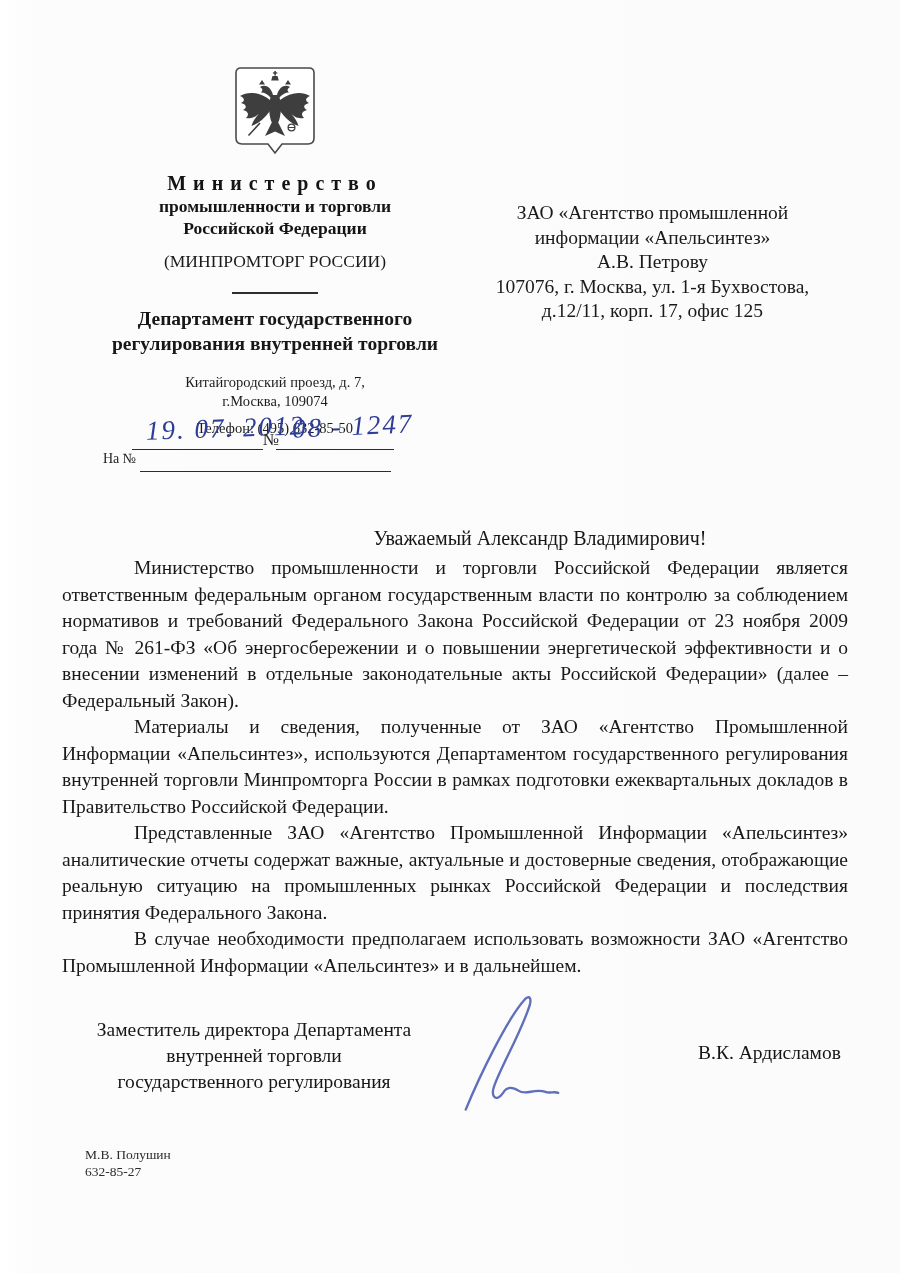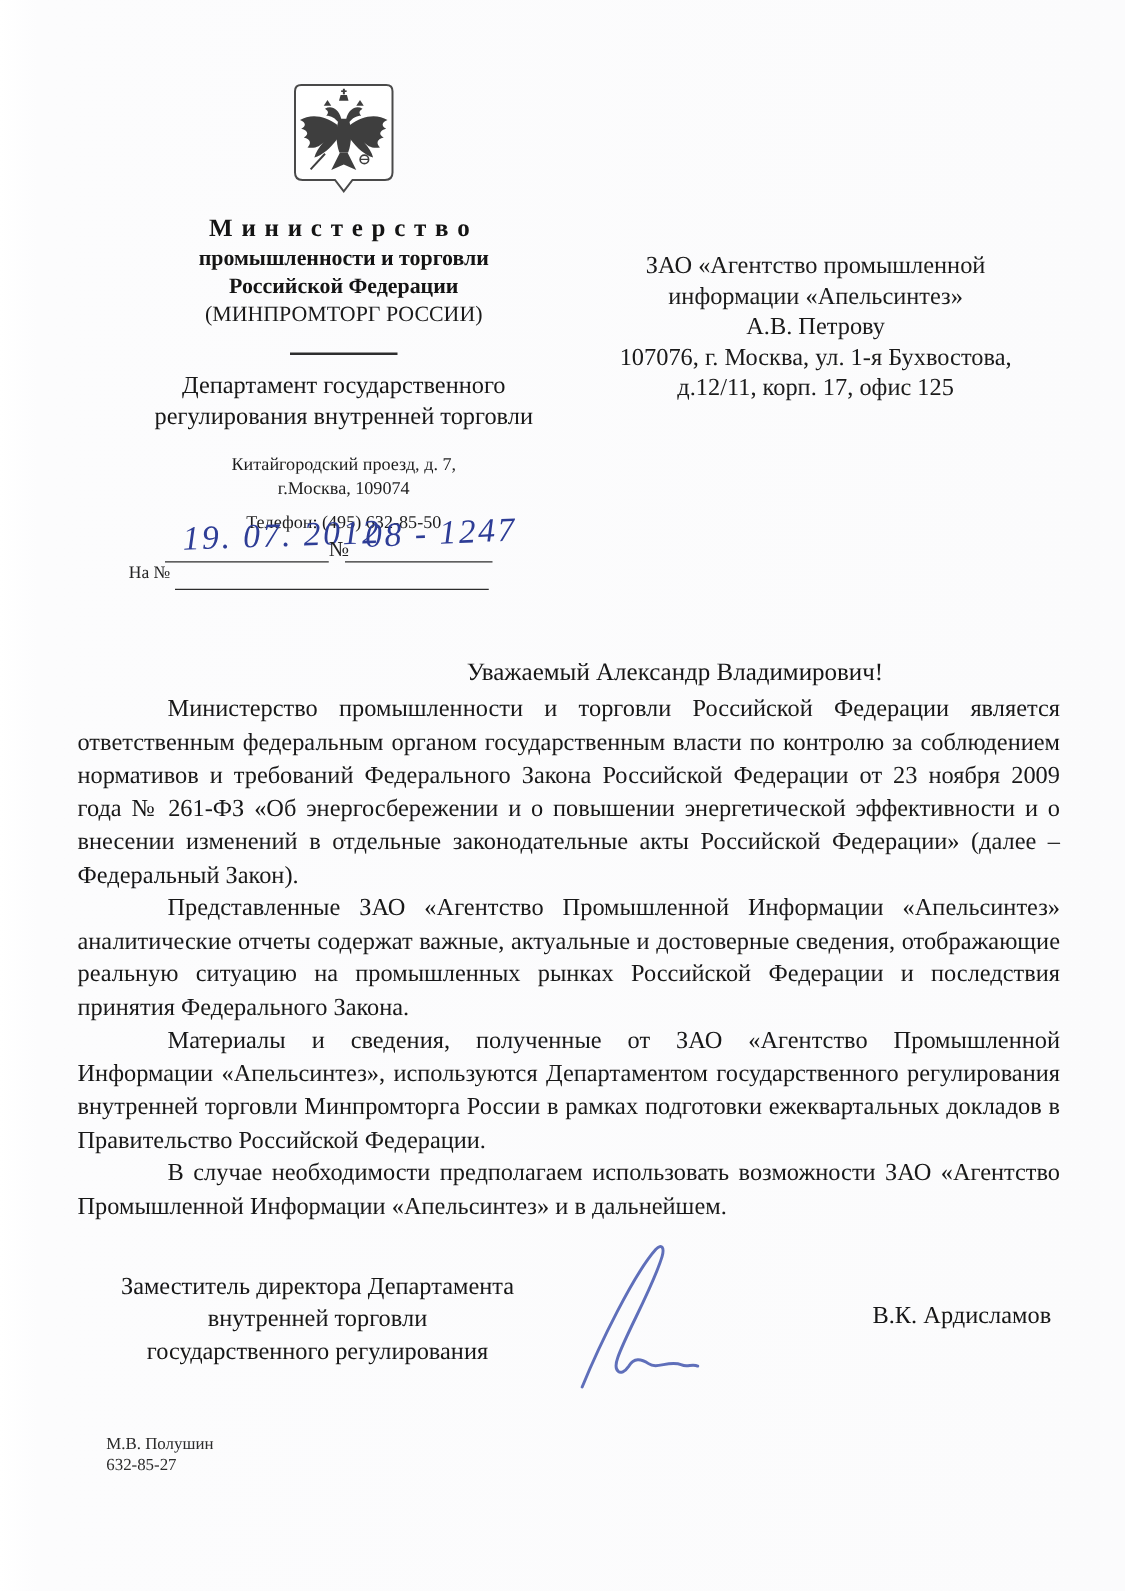--- a/index.html
+++ b/index.html
@@ -9,23 +9,23 @@
     background:linear-gradient(90deg,#ffffff 0px,#fcfcfd 30px,#fbfbfc 100%);
     font-family:"Liberation Serif", serif;
     color:#1e1e1e;
     overflow:hidden;
   }
   
   .letterhead{position:absolute;left:95px;top:64px;width:360px;text-align:center;}
   .emblem{display:block;margin:0 auto;}
   .ministry-1{font-weight:bold;font-size:20px;letter-spacing:7px;margin-top:8px;color:#141414;}
   .ministry-2,.ministry-3{font-weight:bold;font-size:17.5px;line-height:22px;color:#141414;}
-  .ministry-short{font-size:17.5px;line-height:23px;margin-top:1px;color:#1a1a1a;}
+  .ministry-short{font-size:17.5px;line-height:23px;margin-top:11px;color:#1a1a1a;}
   .lh-divider{width:86px;border-top:2px solid #2e2e2e;margin:19px auto 12px auto;height:0;}
-  .dept-1,.dept-2{font-size:19.5px;line-height:25px;color:#171717;}
+  .dept-1,.dept-2{font-size:19.5px;line-height:25px;color:#171717;font-weight:bold;}
   .lh-address{margin-top:17px;font-size:14.5px;line-height:18.5px;color:#1c1c1c;}
   .lh-phone{margin-top:10px;font-size:14.5px;color:#1c1c1c;}
   
   .hand{font-style:italic;color:var(--ink,#2e3d96);}
   .hw-date{position:absolute;left:146px;top:413px;font-size:27px;letter-spacing:2px;transform:rotate(-2deg);}
   .hw-num{position:absolute;left:292px;top:411px;font-size:27px;letter-spacing:2px;transform:rotate(-2.5deg);}
   .num-sign{position:absolute;left:263px;top:430px;font-size:17px;color:#232323;}
   .uline{position:absolute;height:0;border-bottom:1.6px solid #2c2c2c;}
   .ul-date{left:132px;top:449px;width:131px;}
   .ul-num{left:276px;top:449px;width:118px;}
@@ -99,22 +99,22 @@
     <div class="r-line">А.В. Петрову</div>
     <div class="r-addr">
       <div class="r-line">107076, г. Москва, ул. 1-я Бухвостова,</div>
       <div class="r-line">д.12/11,  корп. 17, офис 125</div>
     </div>
   </div>
 
   <div class="salutation">Уважаемый Александр Владимирович!</div>
   <div class="body-text">
     <p>Министерство промышленности и торговли Российской Федерации является ответственным федеральным органом государственным власти по контролю за соблюдением нормативов и требований Федерального Закона Российской Федерации от 23 ноября 2009 года № 261-ФЗ «Об энергосбережении и о повышении энергетической эффективности и о внесении изменений в отдельные законодательные акты Российской Федерации» (далее – Федеральный Закон).</p>
+    <p>Материалы и сведения, полученные от ЗАО «Агентство Промышленной Информации «Апельсинтез», используются Департаментом государственного регулирования внутренней торговли Минпромторга России в рамках подготовки ежеквартальных докладов в Правительство Российской Федерации.</p>
     <p>Представленные ЗАО «Агентство Промышленной Информации «Апельсинтез» аналитические отчеты содержат важные, актуальные и достоверные сведения, отображающие реальную ситуацию на промышленных рынках Российской Федерации и последствия принятия Федерального Закона.</p>
-    <p>Материалы и сведения, полученные от ЗАО «Агентство Промышленной Информации «Апельсинтез», используются Департаментом государственного регулирования внутренней торговли Минпромторга России в рамках подготовки ежеквартальных докладов в Правительство Российской Федерации.</p>
     <p>В случае необходимости предполагаем использовать возможности ЗАО «Агентство Промышленной Информации «Апельсинтез» и в дальнейшем.</p>
   </div>
 
   <div class="sig-title">
     <div>Заместитель директора Департамента</div>
     <div>внутренней торговли</div>
     <div>государственного регулирования</div>
   </div>
   <svg class="sig-ink" width="118" height="124" viewBox="0 0 120 125">
     <path d="M16 118 C30 84 58 26 76 6 C81 1 83 5 81 12 C73 38 52 74 45 94 C41 105 47 111 54 101 C58 94 64 95 70 99 C77 104 86 96 97 100 C101 102 106 99 110 101" fill="none" stroke="var(--sig-ink,#5f6fba)" stroke-width="2.4" stroke-linecap="round" stroke-linejoin="round"></path>

